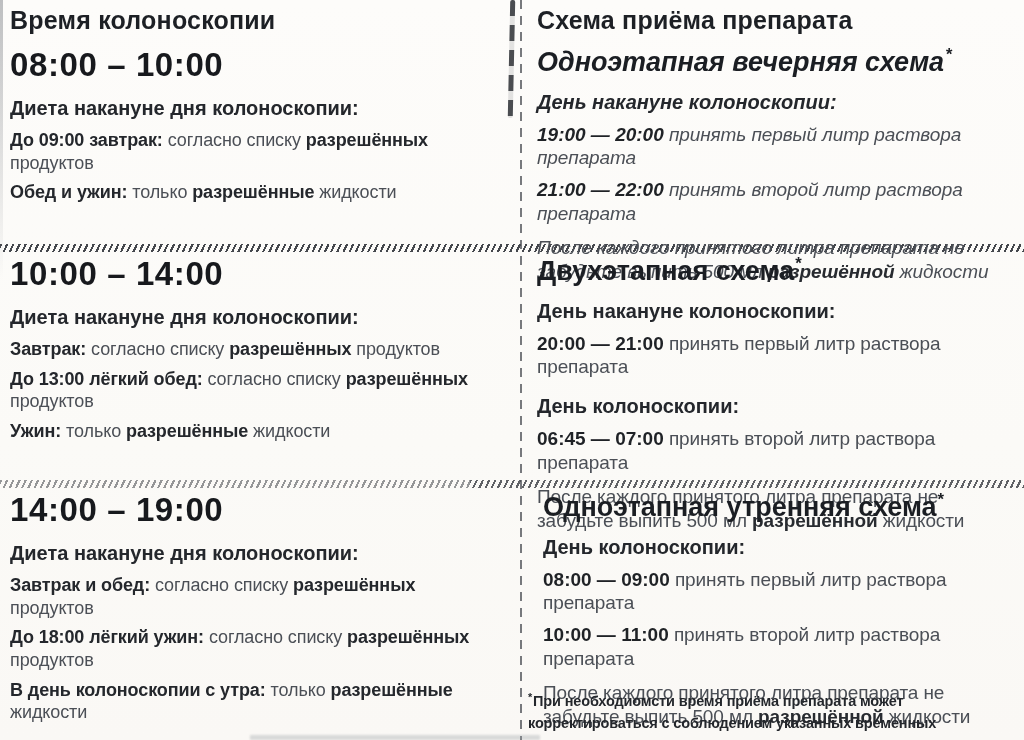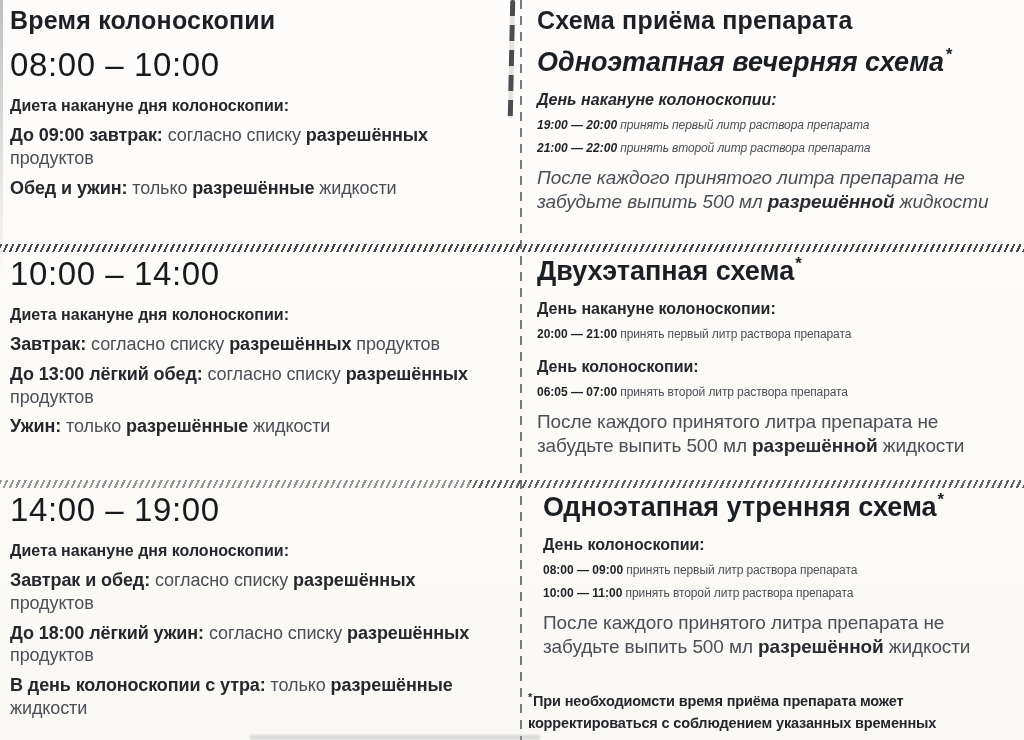--- a/index.html
+++ b/index.html
@@ -41,33 +41,33 @@
   
   .col-title{ position:absolute; margin:0; font-size:25px; font-weight:700;
     color:#1d2025; letter-spacing:.2px; }
   .lt{ left:10px; top:6px; }
   .rt{ left:537px; top:6px; }
   .block{ position:absolute; margin:0; }
   .lb{ left:10px; width:462px; }
   .rb{ left:537px; width:482px; }
   .lb1{ top:48px; } .lb2{ top:257px; } .lb3{ top:493px; }
   .rb1{ top:48px;font-style:italic; } .rb2{ top:257px; } .rb3{ top:493px;margin-left:6px; }
-  .time-h{ margin:0 0 15px 0; font-size:33px; font-weight:400; color:#17191d;
+  .time-h{ margin:0 0 15px 0; font-size:33px; font-weight:700; color:#17191d;
     letter-spacing:.6px; line-height:1; }
   .scheme-h{ margin:0 0 12px 0; font-size:27px; font-weight:700; color:#1b1e23;
     line-height:1.1; }
   .ast{ display:inline-block; font-size:.62em; vertical-align:top;
     position:relative; top:-0.12em; margin-left:1px; }
-  .sub-h{ margin:0 0 9px 0; font-size:16px; font-weight:700; color:#24272c;
+  .sub-h{ margin:0 0 9px 0; font-size:20px; font-weight:700; color:#24272c;
     line-height:1.2; }
   .sub-h.mt{ margin-top:15px; }
   .line{ margin:7px 0; font-size:18px; line-height:1.26; color:#4b4f56;
     letter-spacing:-0.1px; }
   .line .b{ font-weight:700; color:#24272c; }
-  .step{ margin:8px 0; font-size:12px; line-height:1.25; color:#4b4f56;
+  .step{ margin:8px 0; font-size:19px; line-height:1.25; color:#4b4f56;
     letter-spacing:-0.1px; }
   .step .b{ font-weight:700; color:#1f2226; letter-spacing:0; }
   .note{ margin:10px 0 0 0; font-size:19px; line-height:1.28; color:#4b4f56;
     letter-spacing:-0.1px; }
   .note .b{ font-weight:700; color:#282b30; }
   .footnote{ position:absolute; left:528px; top:691px; width:474px; margin:0;
     font-size:14.5px; font-weight:700; color:#24272c; line-height:1.5;
     letter-spacing:-0.15px; }
   .footnote .mark{ display:inline-block; font-size:.75em; vertical-align:top;
     position:relative; top:-0.2em; margin-right:1px; }
@@ -116,21 +116,21 @@
     <p class="step"><span class="b">19:00 — 20:00</span><span> принять первый литр раствора препарата</span></p>
     <p class="step"><span class="b">21:00 — 22:00</span><span> принять второй литр раствора препарата</span></p>
     <p class="note"><span>После каждого принятого литра препарата не забудьте выпить 500 мл </span><span class="b">разрешённой</span><span> жидкости</span></p>
   </section>
 
   <section class="block rb rb2">
     <h2 class="scheme-h"><span>Двухэтапная схема</span><span class="ast">*</span></h2>
     <h3 class="sub-h">День накануне колоноскопии:</h3>
     <p class="step"><span class="b">20:00 — 21:00</span><span> принять первый литр раствора препарата</span></p>
     <h3 class="sub-h mt">День колоноскопии:</h3>
-    <p class="step"><span class="b">06:05 — 07:00</span><span> принять второй литр раствора препарата</span></p>
+    <p class="step"><span class="b">06:45 — 07:00</span><span> принять второй литр раствора препарата</span></p>
     <p class="note"><span>После каждого принятого литра препарата не забудьте выпить 500 мл </span><span class="b">разрешённой</span><span> жидкости</span></p>
   </section>
 
   <section class="block rb rb3">
     <h2 class="scheme-h"><span>Одноэтапная утренняя схема</span><span class="ast">*</span></h2>
     <h3 class="sub-h">День колоноскопии:</h3>
     <p class="step"><span class="b">08:00 — 09:00</span><span> принять первый литр раствора препарата</span></p>
     <p class="step"><span class="b">10:00 — 11:00</span><span> принять второй литр раствора препарата</span></p>
     <p class="note"><span>После каждого принятого литра препарата не забудьте выпить 500 мл </span><span class="b">разрешённой</span><span> жидкости</span></p>
   </section>

